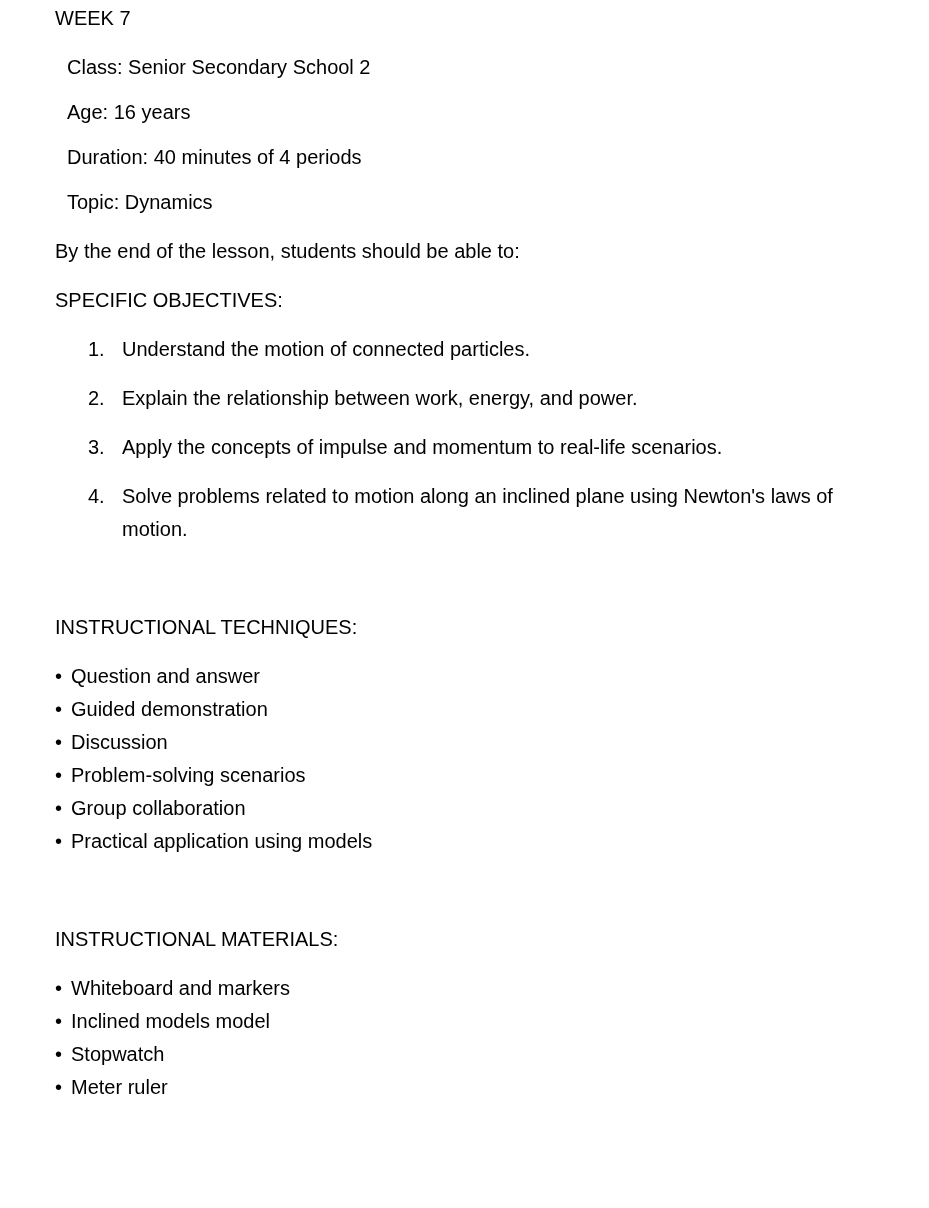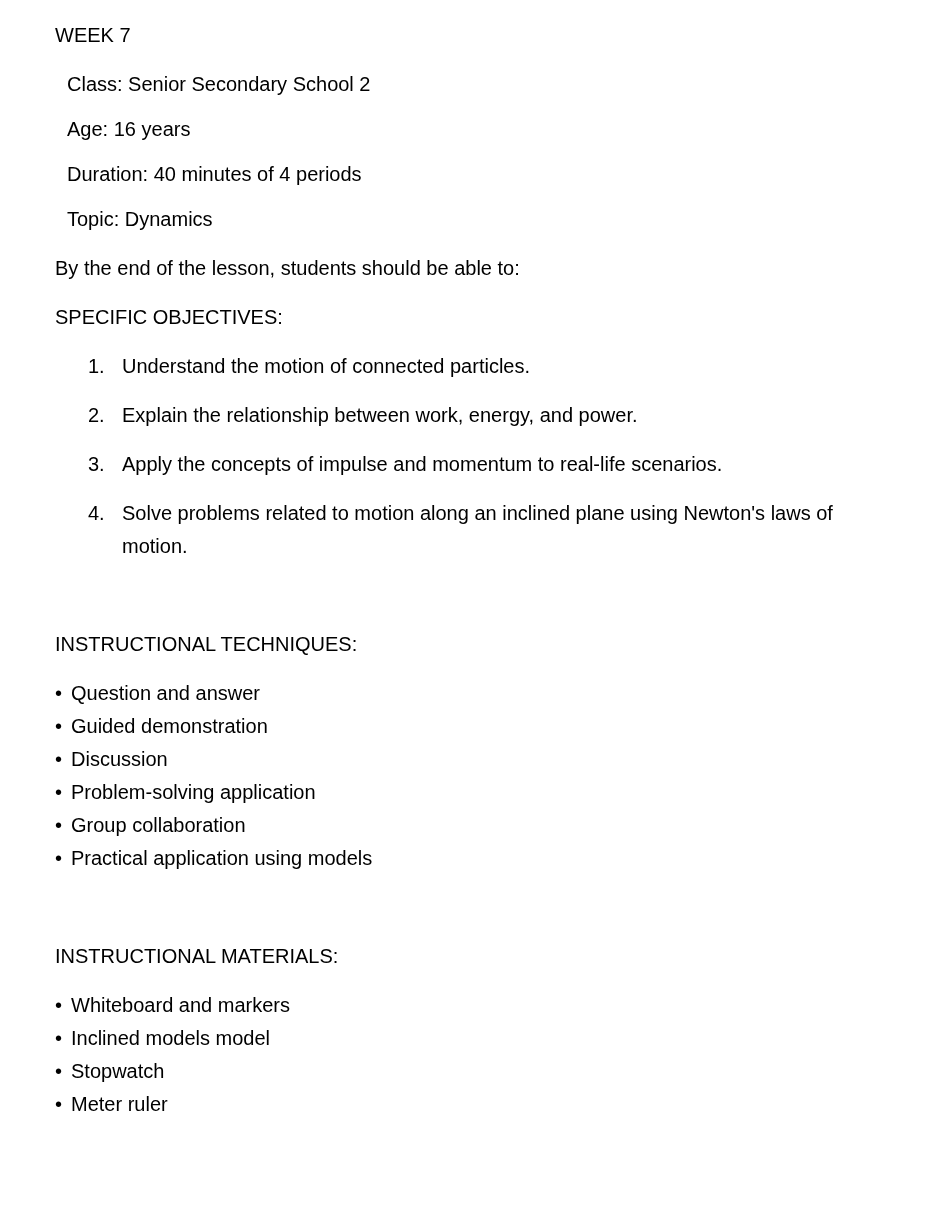--- a/index.html
+++ b/index.html
@@ -10,21 +10,21 @@
   body {
     width: 929px;
     height: 1208px;
     overflow: hidden;
     font-family: "Liberation Sans", sans-serif;
     color: #000000;
   }
   .doc {
     box-sizing: border-box;
     width: 929px;
-    padding: 19px 54px 0 55px;
+    padding: 2px 54px 0 55px;
     font-size: 20px;
     line-height: 33px;
   }
   .para {
     margin: 0 0 16px 0;
   }
   .line {
     margin: 12px;
   }
   .spacer-paragraph {
@@ -110,21 +110,21 @@
     <li>
       <span class="bullet-marker">•</span>
       <span>Guided demonstration</span>
     </li>
     <li>
       <span class="bullet-marker">•</span>
       <span>Discussion</span>
     </li>
     <li>
       <span class="bullet-marker">•</span>
-      <span>Problem-solving application</span>
+      <span>Problem-solving scenarios</span>
     </li>
     <li>
       <span class="bullet-marker">•</span>
       <span>Group collaboration</span>
     </li>
     <li>
       <span class="bullet-marker">•</span>
       <span>Practical application using models</span>
     </li>
   </ul>

